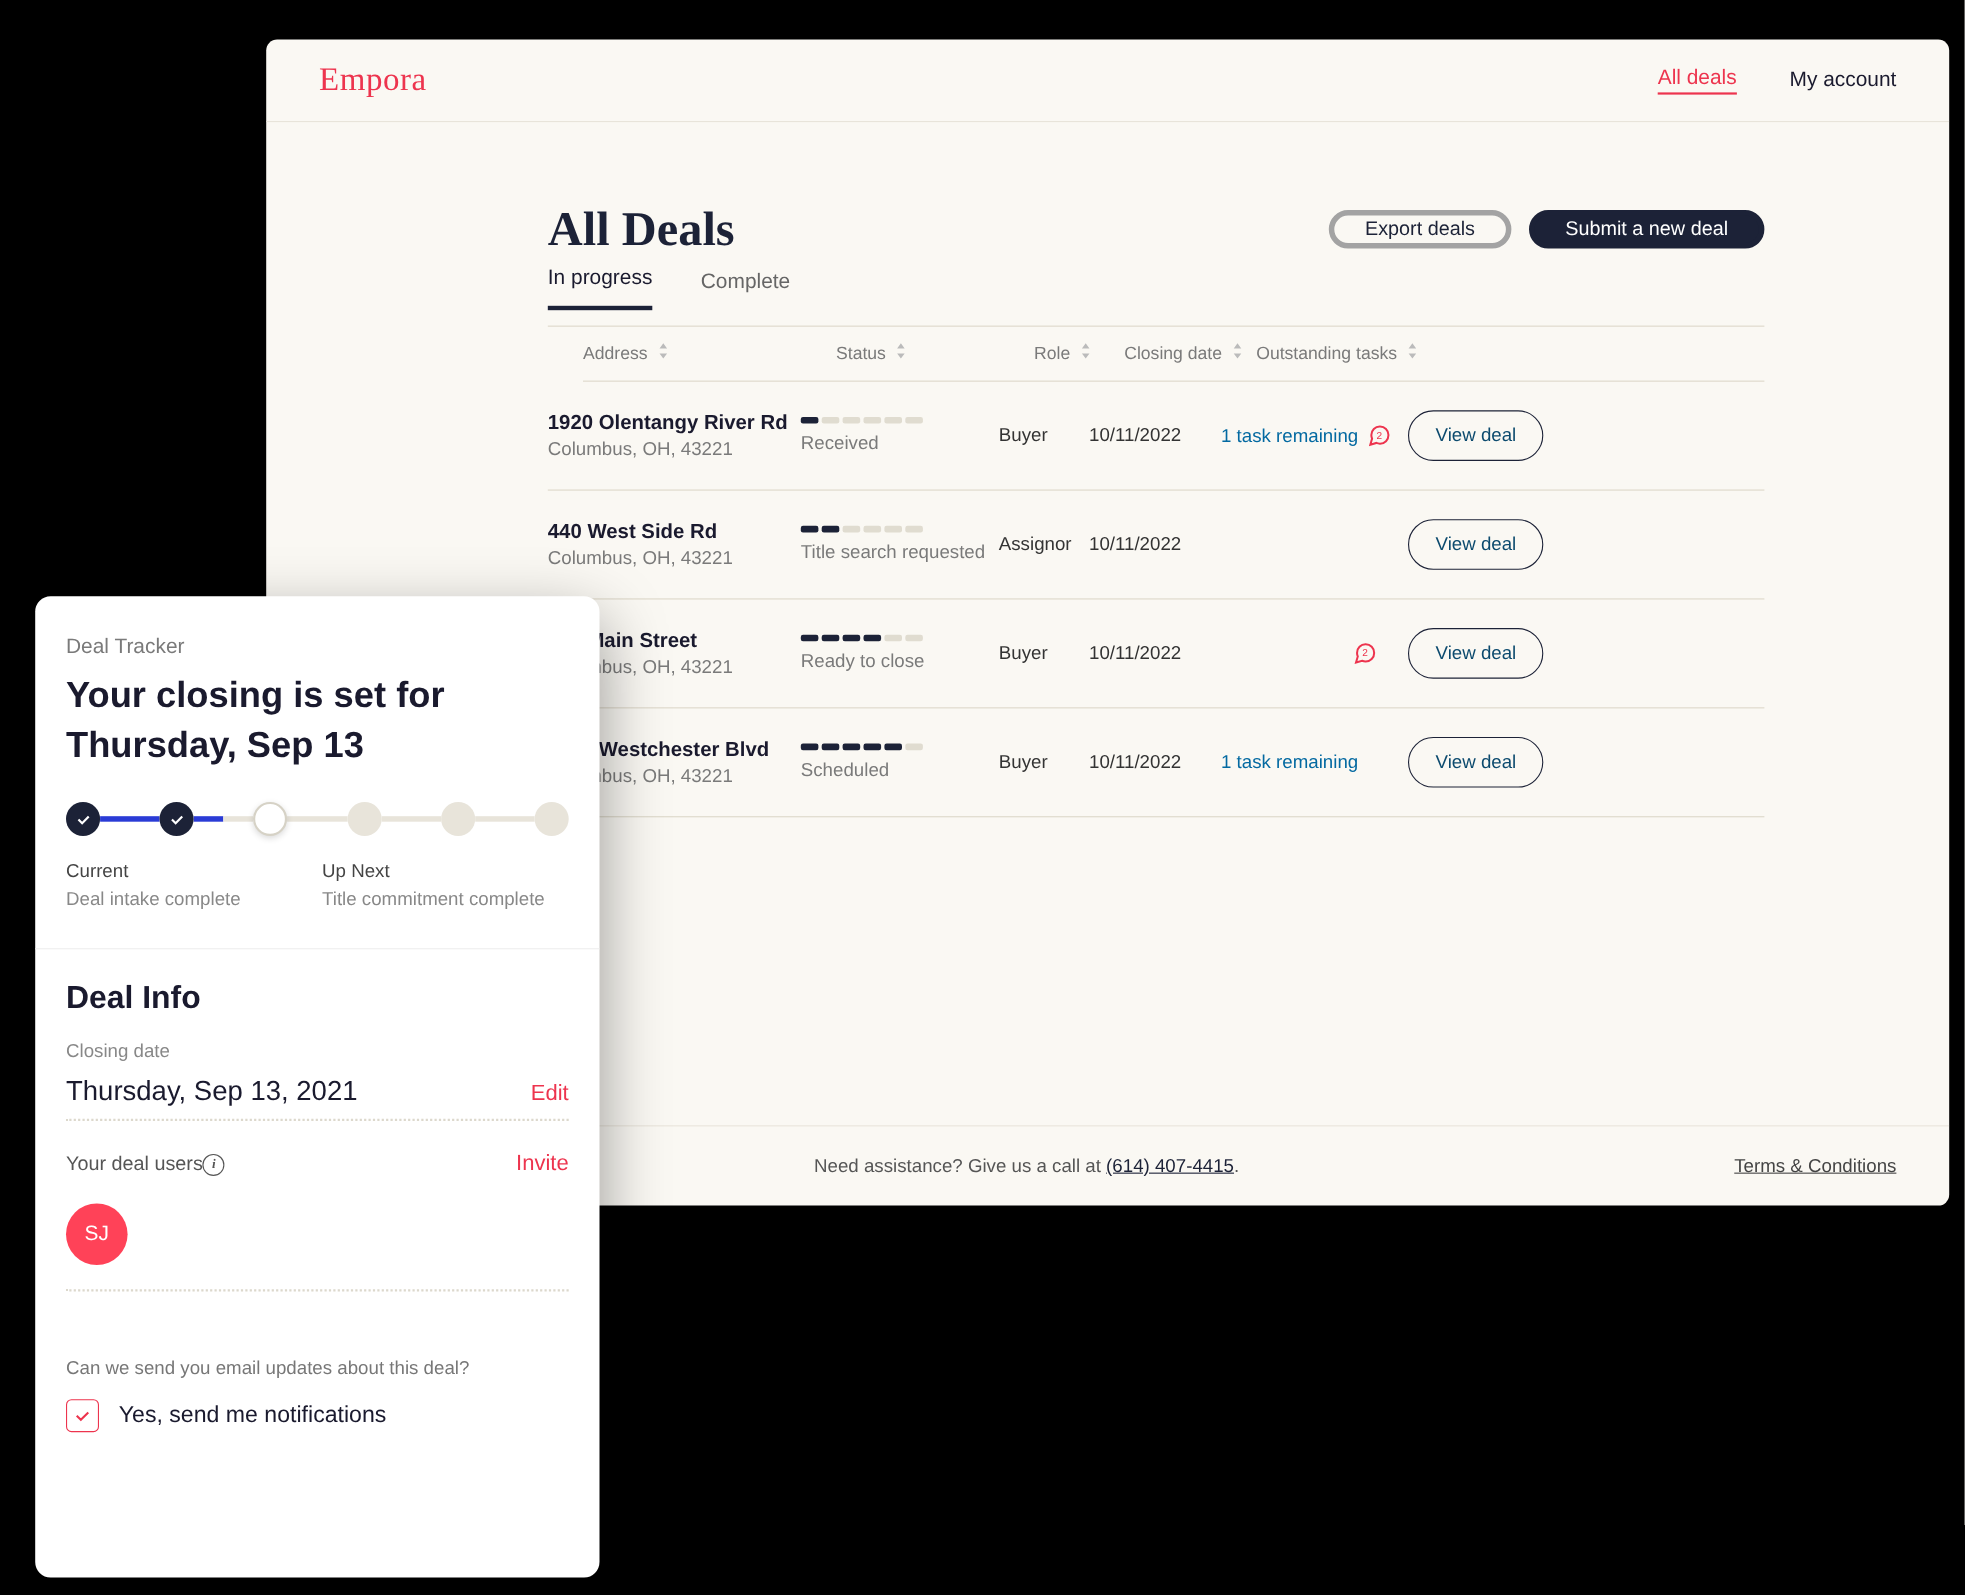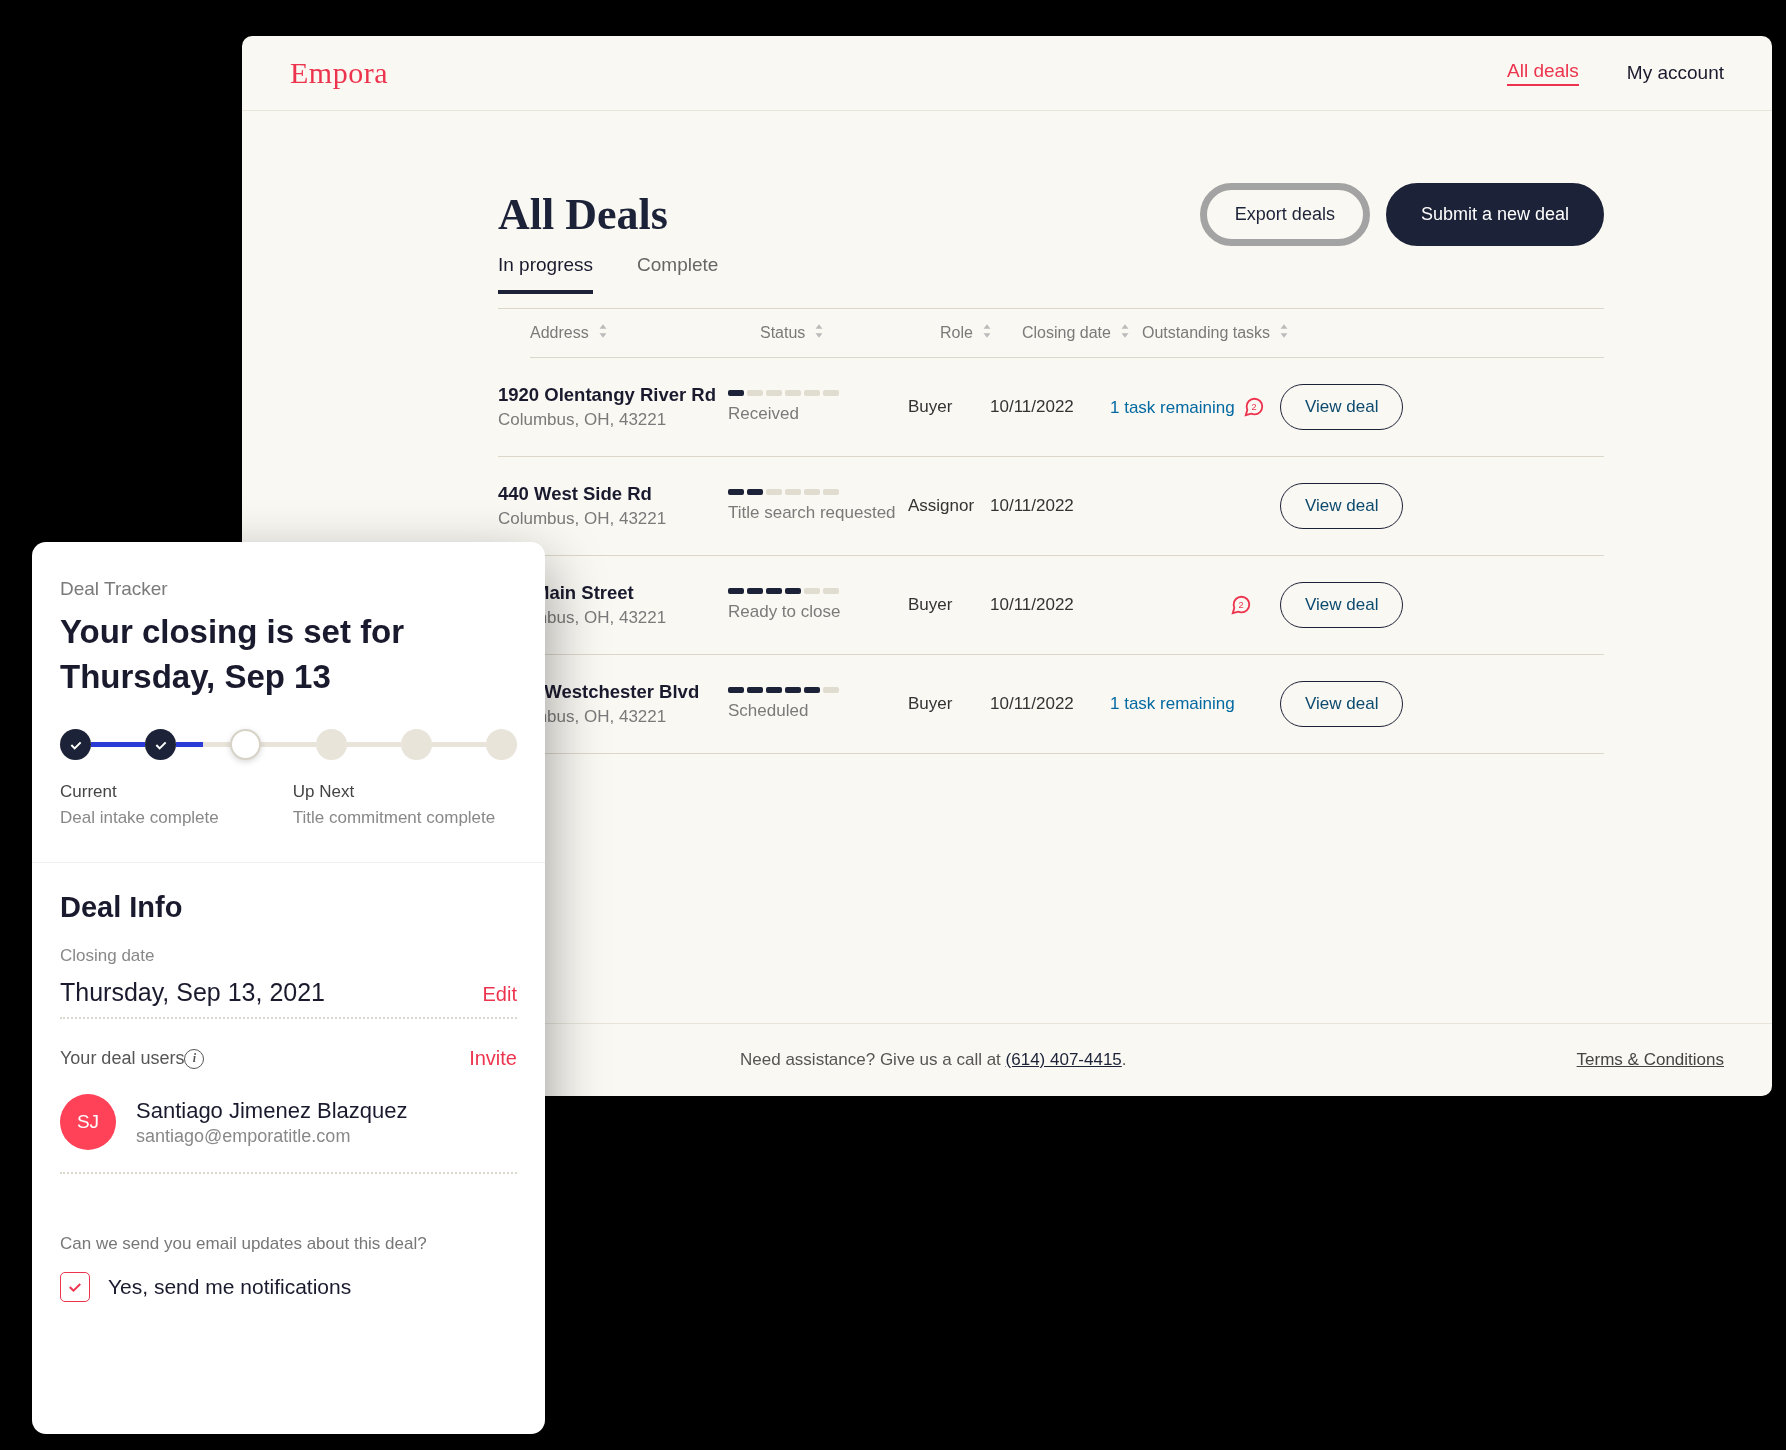--- a/index.html
+++ b/index.html
@@ -10,25 +10,25 @@
 .topbar { display: flex; align-items: center; justify-content: space-between; padding: 20px 48px; border-bottom: 1px solid #e8e4da; }
 .brand { color: #ed344e; font-size: 30px; font-weight: 500; letter-spacing: .5px; font-family: Georgia, serif; }
 .topnav { display: flex; gap: 48px; align-items: center; }
 .nav-link { font-size: 19px; color: #1a1a2e; cursor: pointer; }
 .nav-link.active { color: #ed344e; border-bottom: 2px solid #ed344e; padding-bottom: 2px; }
 
 .content { padding: 72px 168px 0 256px; }
 .page-head { display: flex; align-items: center; justify-content: space-between; margin-bottom: 8px; }
 .page-title { font-family: Georgia, 'Times New Roman', serif; font-size: 44px; font-weight: 700; color: #1c2237; }
 .head-actions { display: flex; gap: 16px; }
-.btn { border-radius: 999px; padding: 14px 28px; font-size: 18px; cursor: pointer; border: 7px solid #a3a3a3; }
+.btn { border-radius: 999px; padding: 2px 28px; font-size: 18px; cursor: pointer; border: 5px solid #a3a3a3; }
 .btn-outline { background: transparent; color: #1c2237; }
 .btn-solid { background: #1c2237; color: #fff; border-color: #1c2237; }
 
-.tabs { display: flex; gap: 44px; margin-top: 8px; }
+.tabs { display: flex; gap: 44px; margin-top: 8px; align-items: flex-end; }
 .tab { font-size: 19px; color: #666; padding-bottom: 14px; cursor: pointer; }
 .tab.active { color: #1a1a2e; border-bottom: 4px solid #1c2237; }
 
 .table { margin-top: 14px; border-top: 1px solid #ddd7c9; }
 .th-row { display: grid; grid-template-columns: 230px 180px 82px 120px 170px 120px; gap: 0; padding: 14px 0; font-size: 16px; color: #7a7a7a; border-bottom: 1px solid #ddd7c9; align-items: center; margin-left: 32px; }
 .th-cell { display: flex; align-items: center; gap: 8px; }
 .sort-icon svg { width: 12px; height: 16px; }
 
 .row { display: grid; grid-template-columns: 230px 180px 82px 120px 170px 120px; padding: 26px 0; border-bottom: 1px solid #ddd7c9; align-items: center; font-size: 17px; color: #333; }
 .addr-main { font-weight: 600; color: #1a1a2e; font-size: 18.5px; }
@@ -315,24 +315,20 @@
   <div class="users-row">
     <div class="users-label">
       <span>Your deal users</span>
       <span class="info-icon">i</span>
     </div>
     <span class="link-btn">Invite</span>
   </div>
 
   <div class="user-card">
     <div class="avatar">SJ</div>
-    <div>
-      <div class="user-name">Santiago Jimenez Blazquez</div>
-      <div class="user-email">santiago@emporatitle.com</div>
-    </div>
   </div>
 
   <div class="notif-q">Can we send you email updates about this deal?</div>
   <div class="check-row">
     <div class="checkbox">
         <svg viewBox="0 0 24 24">
           <polyline points="5 12 10 17 19 8"></polyline>
         </svg>
       </div>
     <span class="check-label">Yes, send me notifications</span>

